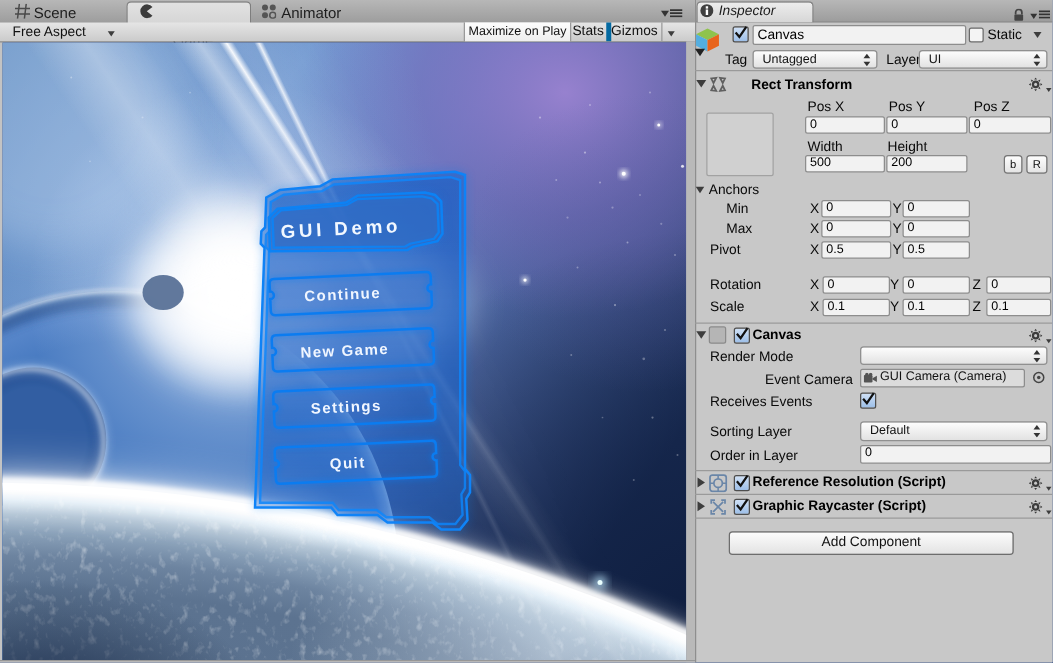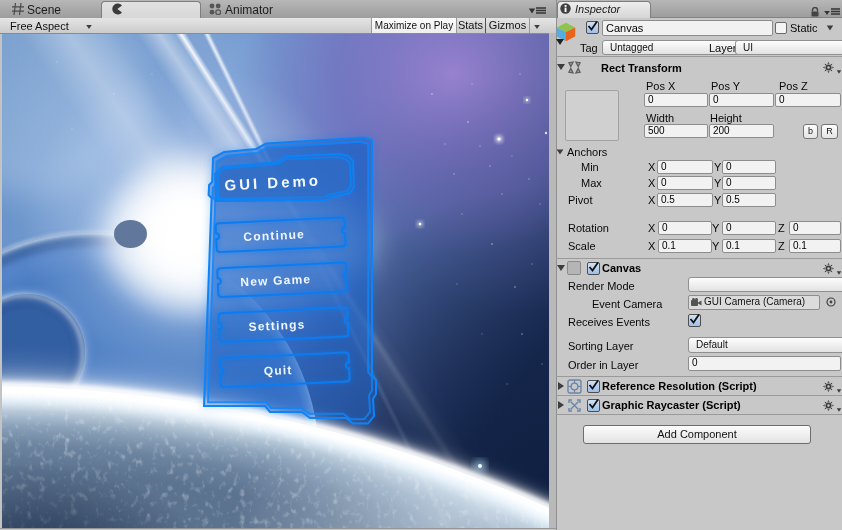--- a/index.html
+++ b/index.html
@@ -8,21 +8,21 @@
   
   .tabbar{background:linear-gradient(#b7b7b7,#9d9d9d);border-bottom:1px solid #828282;}
   .tab{position:absolute;top:1px;height:27px;font-size:12px;color:#1d1d1d;}
   .tab.active{background:linear-gradient(#e2e2e2,#cecece);border:1px solid #7e7e7e;border-bottom:none;border-radius:4px 4px 0 0;}
   
   .toolbar{background:linear-gradient(#e5e5e5,#cbcbcb);border-bottom:1px solid #8b8b8b;font-size:11px;color:#111;}
   
   .lbl{position:absolute;font-size:11px;color:#090909;white-space:nowrap;}
   .blbl{position:absolute;font-size:11px;font-weight:bold;color:#000;white-space:nowrap;}
   .fld{position:absolute;background:#f2f2f2;border:1px solid #8d8d8d;border-radius:2px;font-size:10px;color:#000;padding:0 0 0 3px;line-height:12px;overflow:hidden;}
-  .drop{position:absolute;background:linear-gradient(#fdfdfd,#e2e2e2);border:1px solid #909090;border-radius:3px;font-size:10px;color:#111;overflow:hidden;padding-left:48px;}
+  .drop{position:absolute;background:linear-gradient(#fdfdfd,#e2e2e2);border:1px solid #909090;border-radius:3px;font-size:10px;color:#111;overflow:hidden;}
   .sep{position:absolute;left:556px;width:286px;height:1px;background:#9a9a9a;}
   .tri{position:absolute;width:0;height:0;}
   .tri.down{border-left:4px solid transparent;border-right:4px solid transparent;border-top:6px solid #3d3d3d;}
   .tri.right{border-top:4px solid transparent;border-bottom:4px solid transparent;border-left:6px solid #3d3d3d;}
   .chk{position:absolute;width:11px;height:11px;border:1px solid #4e4e4e;border-radius:2px;background:linear-gradient(#cfe0f5,#9dbfe8);}
   .updown{position:absolute;width:7px;height:10px;}
 </style>
 </head>
 <body>
 
@@ -58,21 +58,21 @@
   <svg class="abs" style="left:536px;top:7px;" width="10" height="7">
     <g stroke="#333" stroke-width="1.4">
       <path d="M0 1 H10 M0 3.5 H10 M0 6 H10"></path>
     </g>
   </svg>
 
   <div class="abs toolbar" style="left:0;top:18px;width:556px;height:15px;"></div>
   <div class="abs" style="left:10px;top:20px;font-size:11px;color:#111;">Free Aspect</div>
   <div class="abs tri down" style="left:85px;top:24px;transform:scale(.7);"></div>
   <div class="abs" style="left:371px;top:18px;width:84px;height:15px;background:linear-gradient(#fdfdfd,#eee);border-left:1px solid #999;border-right:1px solid #999;font-size:10px;color:#111;text-align:center;line-height:15px;">Maximize on Play</div>
-  <div class="abs" style="left:456px;top:18px;width:29px;height:15px;border-right:1px solid #0369a1;font-size:11px;color:#111;text-align:center;line-height:15px;">Stats</div>
+  <div class="abs" style="left:456px;top:18px;width:29px;height:15px;border-right:4px solid #0369a1;font-size:11px;color:#111;text-align:center;line-height:15px;">Stats</div>
   <div class="abs" style="left:486px;top:18px;width:43px;height:15px;border-right:1px solid #999;font-size:11px;color:#111;text-align:center;line-height:15px;">Gizmos</div>
   <div class="abs tri down" style="left:533px;top:24px;transform:scale(.7);"></div>
 
   <div class="abs" style="left:2px;top:34px;width:547px;height:494px;background:#204080;">
 <svg width="547" height="494" viewBox="0 0 547 494">
 <defs>
   <linearGradient id="pfill" x1="0" y1="0" x2="0" y2="1">
     <stop offset="0" stop-color="#1e62c6" stop-opacity="0.5"></stop>
     <stop offset="0.55" stop-color="#1e62c6" stop-opacity="0.42"></stop>
     <stop offset="1" stop-color="#1e62c6" stop-opacity="0.26"></stop>
@@ -444,21 +444,21 @@
   </svg>
   <div class="abs tri down" style="left:835px;top:270px;transform:scale(.55);"></div>
   <div class="abs lbl" style="left:568px;top:280px;">Render Mode</div>
   <div class="abs drop" style="left:688px;top:277px;width:148px;height:13px;">
     <span style="position:absolute;left:7px;top:12px;">World Space</span>
     <svg class="updown" style="right:4px;top:2px;" width="7" height="10" viewBox="0 0 7 10">
       <path d="M3.5 0 L6.2 3.6 H0.8 Z" fill="#333"></path>
       <path d="M3.5 10 L6.2 6.4 H0.8 Z" fill="#333"></path>
     </svg>
   </div>
-  <div class="abs lbl" style="left:592px;top:298px;">Event Camera</div>
+  <div class="abs lbl" style="left:612px;top:298px;">Event Camera</div>
   <div class="abs" style="left:688px;top:295px;width:130px;height:13px;background:#dcdcdc;border:1px solid #8d8d8d;border-radius:2px;overflow:hidden;">
     <svg style="position:absolute;left:2px;top:2px;" width="11" height="9" viewBox="0 0 11 9">
       <rect x="0" y="2" width="7" height="6" rx="1" fill="#555"></rect>
       <path d="M7 4.5 L10.5 2.5 V7.5 L7 5.5 Z" fill="#555"></path>
       <circle cx="2.5" cy="1.5" r="1.4" fill="#555"></circle>
       <circle cx="5.5" cy="1.5" r="1.4" fill="#555"></circle>
     </svg>
     <span style="position:absolute;left:15px;top:0px;font-size:10px;color:#111;">GUI Camera (Camera)</span>
   </div>
   <svg class="abs" style="left:825px;top:296px;" width="12" height="12" viewBox="0 0 12 12">

